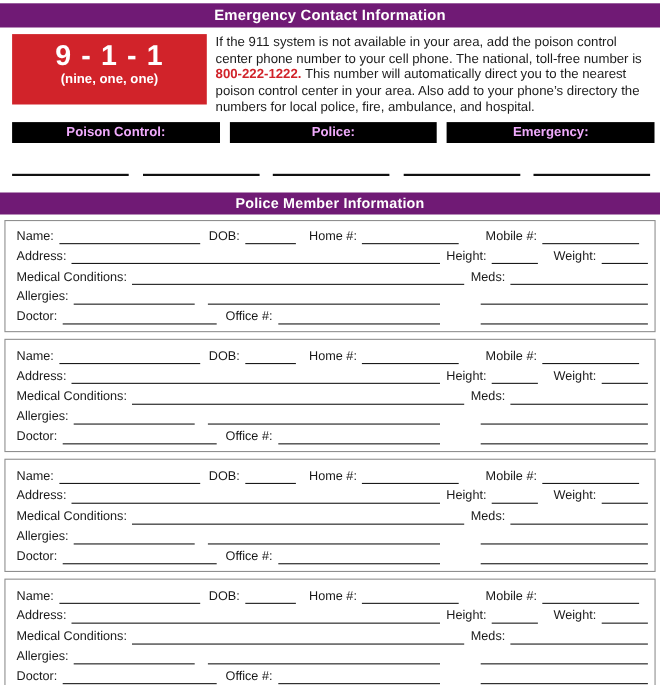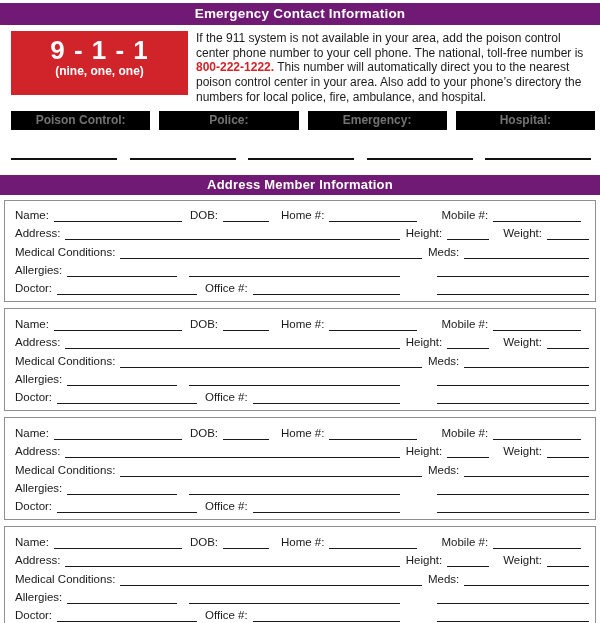--- a/index.html
+++ b/index.html
@@ -13,21 +13,21 @@
 
   .hero{display:flex;margin:6px 3px 0 11px}
   .badge{width:177px;height:64px;box-sizing:border-box;padding-top:5px;color:#fff;text-align:center;flex:none}
   .badge-number{font-size:26px;font-weight:bold;line-height:28px;letter-spacing:1px}
   .badge-words{font-size:12px;font-weight:bold;line-height:15px}
   .badge-caption{font-size:12.5px;font-weight:bold;line-height:16px}
   .intro{flex:1;margin:0 0 0 8px;font-size:12px;line-height:14.7px;color:#1c1c1c}
   .intro .phone{font-weight:bold}
 
   .contact-row{display:flex;gap:9px;margin:6px 5px 0 11px}
-  .cbox{flex:1;background:#000;color:#737373;font-weight:bold;font-size:12px;height:19px;line-height:19px;text-align:center;white-space:nowrap}
+  .cbox{flex:1;background:#000;color:#f0abfc;font-weight:bold;font-size:12px;height:19px;line-height:19px;text-align:center;white-space:nowrap}
   .contact-lines{display:flex;gap:9px;margin:28px 5px 0 11px}
   .ccell{flex:1}
   .cline{width:106px;height:0;border-bottom:2px solid #111}
 
   #family-blocks{margin-top:5px}
   .card{margin:0 4px 6px 4px;border:1px solid #8f8f8f;background:#fff;padding:3px 6px 6px 10px}
   .row{display:flex;align-items:flex-end;height:18.4px}
   .lbl{font-size:11.5px;line-height:13px;white-space:nowrap}
   .line{border-bottom:1.5px solid #1a1a1a;margin-left:5px;height:3px}
   .fl{flex:1}
@@ -49,42 +49,41 @@
     <div class="badge-number">9 - 1 - 1</div>
     <div class="badge-words">(nine, one, one)</div>
   </div>
   <p class="intro"><span>If the 911 system is not available in your area, add the poison control center phone number to your cell phone. The national, toll-free number is </span><span class="phone" style="color: rgb(209, 35, 42);">800-222-1222.</span><span> This number will automatically direct you to the nearest poison control center in your area. Also add to your phone’s directory the numbers for local police, fire, ambulance, and hospital.</span></p>
 </div>
 
 <div class="contact-row" id="contact-boxes">
     <div class="cbox">Poison Control:</div>
     <div class="cbox">Police:</div>
     <div class="cbox">Emergency:</div>
-    <div class="cbox">Hospital:</div>
   </div>
 <div class="contact-lines" id="contact-lines">
     <div class="ccell">
       <div class="cline"></div>
     </div>
     <div class="ccell">
       <div class="cline"></div>
     </div>
     <div class="ccell">
       <div class="cline"></div>
     </div>
     <div class="ccell">
       <div class="cline"></div>
     </div>
     <div class="ccell">
       <div class="cline"></div>
     </div>
   </div>
 
 <div class="bar bar2">
-  <span>Address Member Information</span>
+  <span>Police Member Information</span>
 </div>
 
 <div id="family-blocks">
   <div class="card">
     <div class="row">
       <span class="lbl">Name:</span>
       <span class="line w128"></span>
       <span class="lbl g8">DOB:</span>
       <span class="line w46"></span>
       <span class="lbl g12">Home #:</span>

